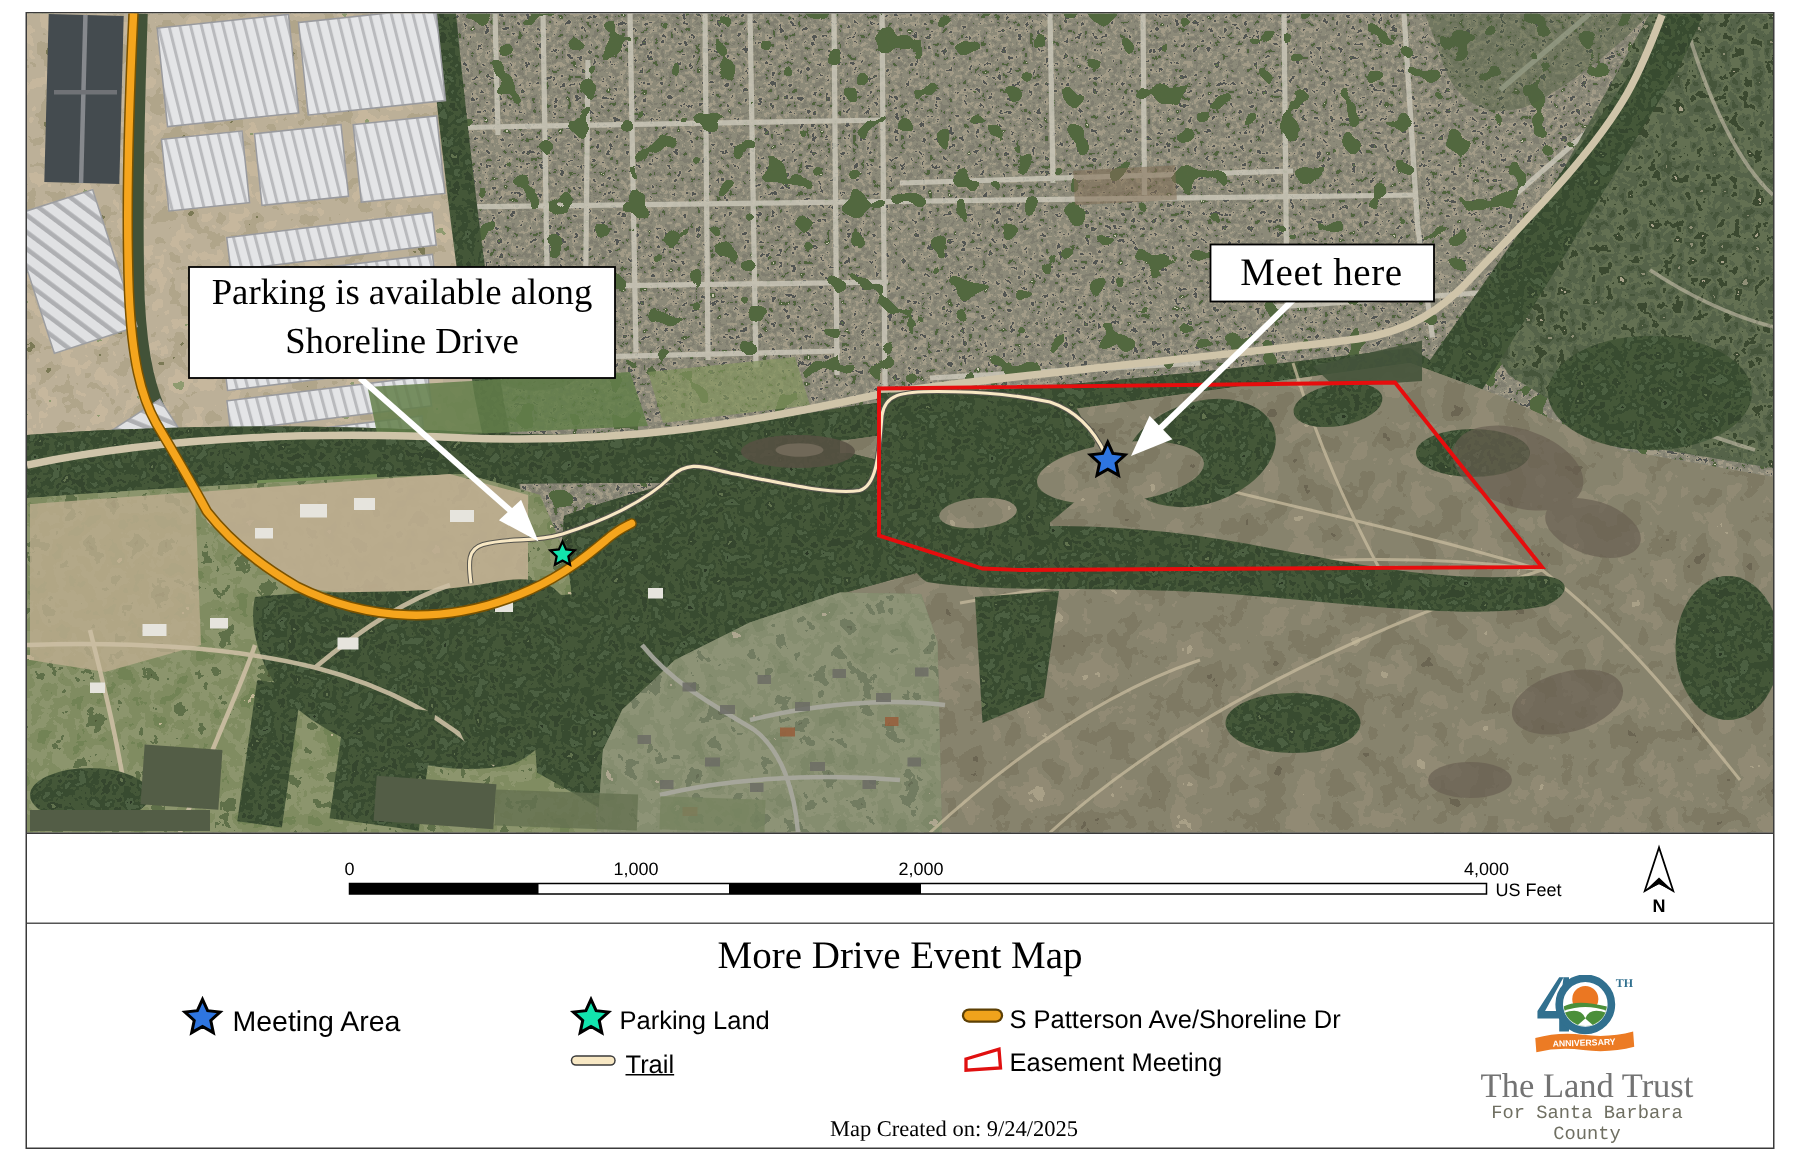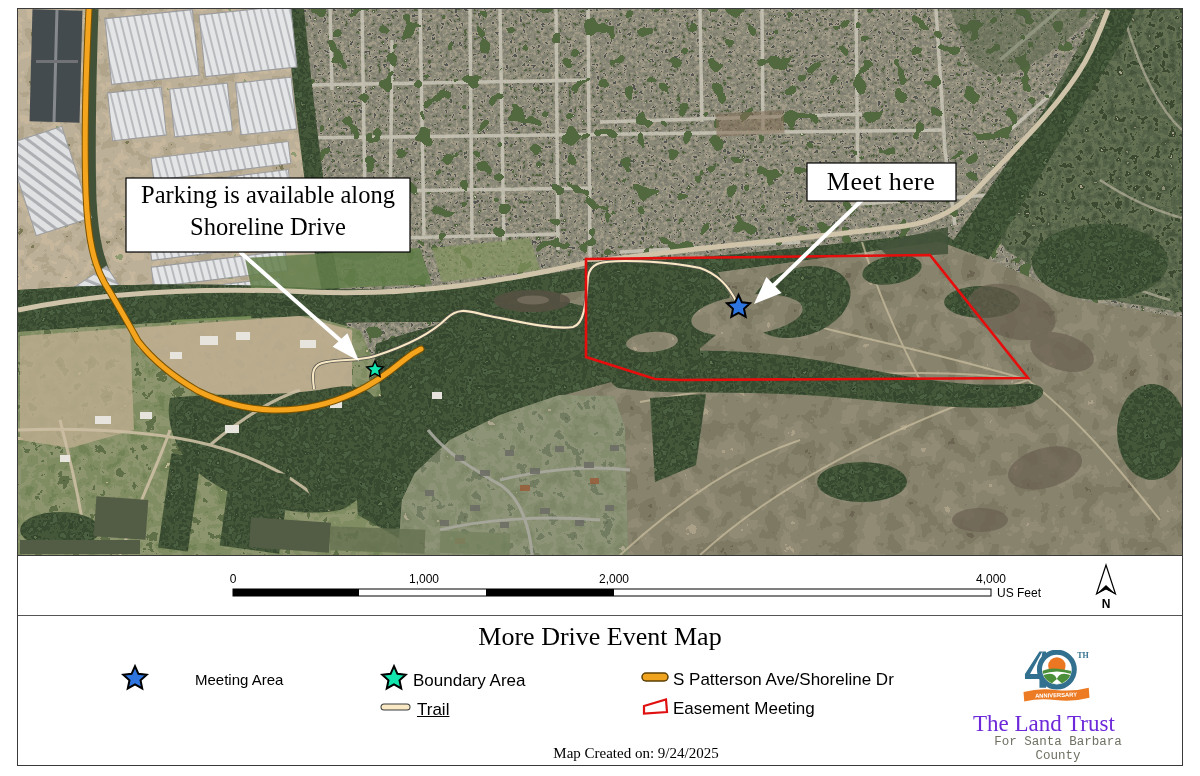--- a/index.html
+++ b/index.html
@@ -393,30 +393,30 @@
 
     <path d="M384,707 L407,707" stroke="#3a3a3a" stroke-width="7" stroke-linecap="round" fill="none"></path>
     <path d="M384,707 L407,707" stroke="#f8e8c4" stroke-width="5" stroke-linecap="round" fill="none"></path>
 
     <path d="M646,677 L664,677" stroke="#5d4005" stroke-width="9.5" stroke-linecap="round" fill="none"></path>
     <path d="M646,677 L664,677" stroke="#f0a31c" stroke-width="6.5" stroke-linecap="round" fill="none"></path>
 
     <path d="M644,706 L666,699.5 L667,712 L644,713.5 Z" fill="#fff" stroke="#e01010" stroke-width="2.2"></path>
   </svg>
 
-  <div class="lbl" style="left:137px;top:55px;font-size:15px;margin-left:40px;">Meeting Area</div>
-  <div class="lbl" style="left:395px;top:55px;font-size:17px;">Boundary Area</div>
+  <div class="lbl" style="left:137px;top:55px;font-size:19px;">Meeting Area</div>
+  <div class="lbl" style="left:395px;top:55px;font-size:17px;">Parking Land</div>
   <div class="lbl" style="left:399px;top:84px;font-size:17px;text-decoration:underline;">Trail</div>
   <div class="lbl" style="left:655px;top:54px;font-size:17px;">S Patterson Ave/Shoreline Dr</div>
   <div class="lbl" style="left:655px;top:83px;font-size:17px;">Easement Meeting</div>
 
   <div class="lbl" style="left:0;width:1236px;top:129px;text-align:center;font-family:'Liberation Serif',serif;font-size:15px;">Map Created on: 9/24/2025</div>
 
   <div id="logo" style="position:absolute;left:967px;top:25px;width:150px;height:115px;">
-    <div style="position:absolute;left:-12px;top:70px;width:170px;text-align:left;font-family:'Liberation Serif',serif;font-size:23px;color:#6d28d9;">The Land Trust</div>
+    <div style="position:absolute;left:-12px;top:70px;width:170px;text-align:center;font-family:'Liberation Serif',serif;font-size:23px;color:#737373;">The Land Trust</div>
     <div style="position:absolute;left:-12px;top:94px;width:170px;text-align:center;font-family:Liberation Mono, monospace;font-size:12.5px;color:#6f6f62;">For Santa Barbara County</div>
     <svg style="position:absolute;left:37px;top:9px" width="69" height="58" viewBox="0 0 95 80">
 
       <path d="M28,2 L33,2 L33,52 L24,52 L24,40 L4,40 L4,33 L24,2 L28,2 L11,33 L24,33 Z" fill="#31708f"></path>
 
       <circle cx="48" cy="27" r="24" fill="#fff" stroke="#31708f" stroke-width="7"></circle>
       <clipPath id="cclip">
             <circle cx="48" cy="27" r="20"></circle>
           </clipPath>
       <g clip-path="url(#cclip)">

